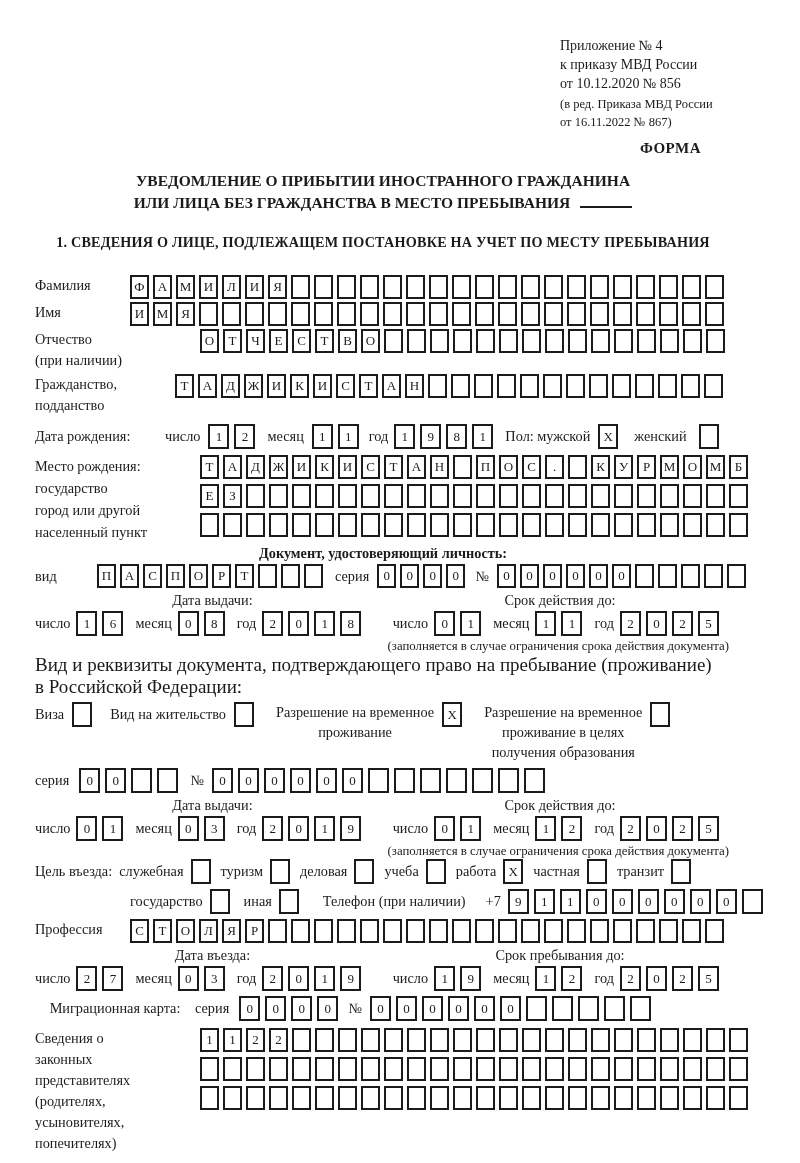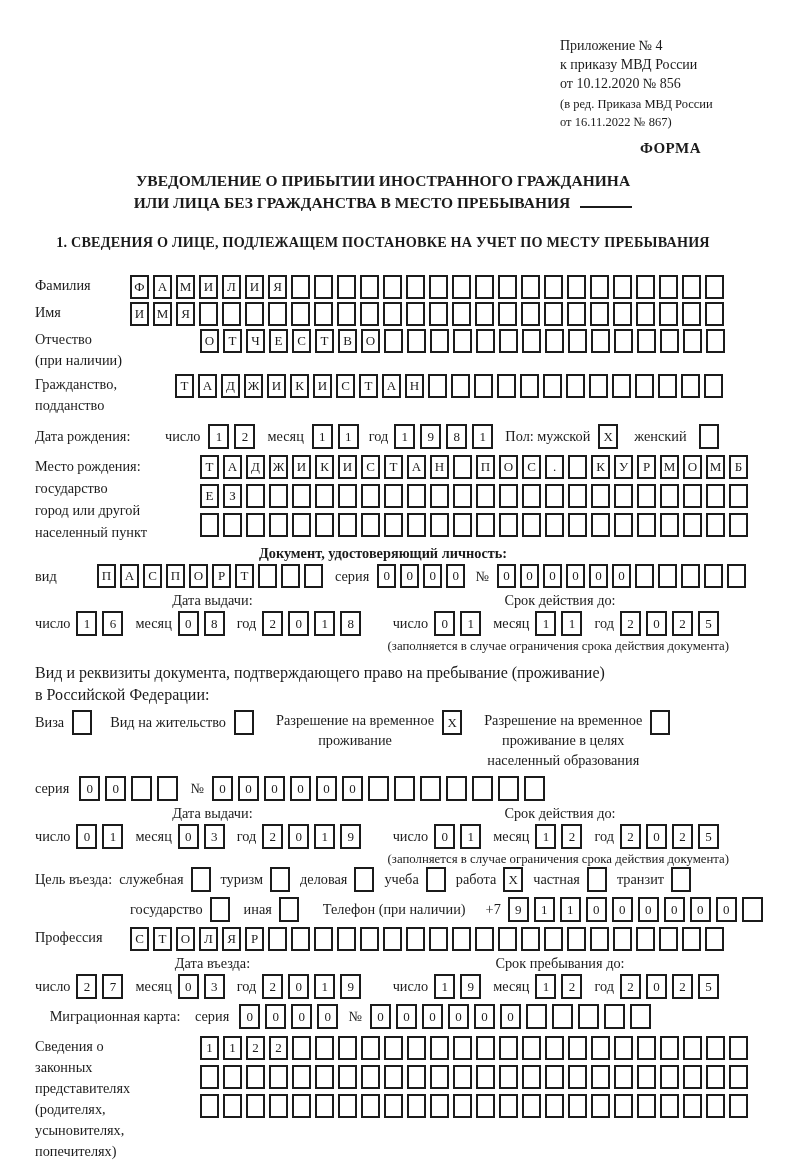--- a/index.html
+++ b/index.html
@@ -43,21 +43,21 @@
   
   .cb-row{display:flex;align-items:flex-start;margin-top:4px;}
   .cb-item{display:flex;align-items:flex-start;}
   .cb-item .lbl{margin-right:8px;line-height:25px;}
   .cb-multi{font-size:14.3px;line-height:20px;text-align:center;margin-right:8px;}
 
   .purpose-row{display:flex;align-items:center;}
   .purpose-row .lbl{margin-right:7px;}
   .purpose-row .cbox{margin-right:10px;}
 
-  .intro{font-size:16px;line-height:22px;margin-top:8px;}
+  .intro{font-size:19px;line-height:22px;margin-top:0;}
   .doc-heading{font-weight:bold;font-size:14.3px;text-align:center;margin-top:2px;}
   .reps-note{font-size:13px;margin-top:4px;}
 </style>
 </head>
 <body>
 
 <div class="page">
 
   <div class="annex">
     <div>Приложение № 4</div>
@@ -433,21 +433,21 @@
         <div>проживание</div>
       </div>
       <span class="cbox">
           <span class="cell">X</span>
         </span>
     </div>
     <div class="cb-item">
       <div class="cb-multi">
         <div>Разрешение на временное</div>
         <div>проживание в целях</div>
-        <div>населенный образования</div>
+        <div>получения образования</div>
       </div>
       <span class="cbox">
           <span class="cell"></span>
         </span>
     </div>
   </div>
 
   <div class="frow" style="margin-top:6px;align-items:center;">
     <span class="lbl" style="margin-right:10px;">серия</span>
     <span class="dcells" style="margin-right:12px;">

